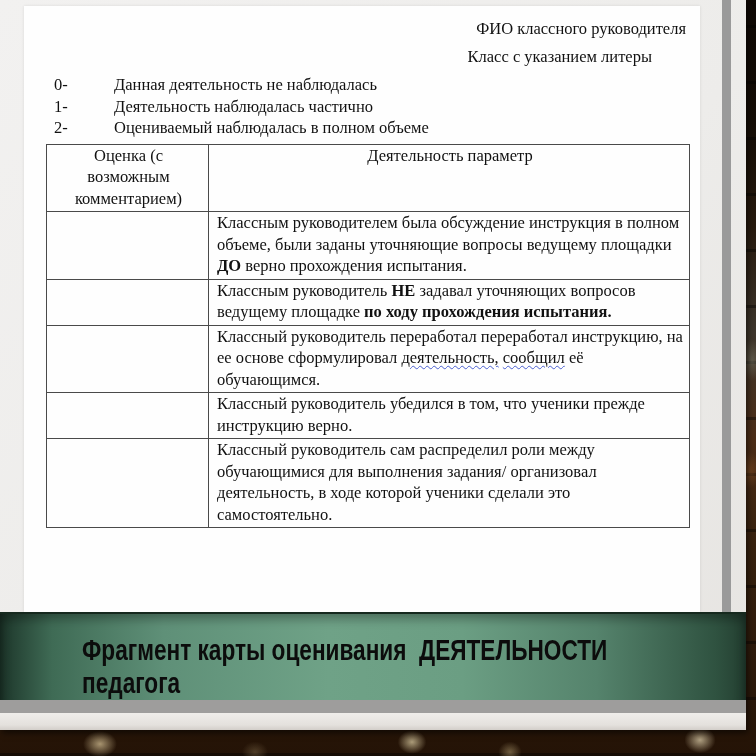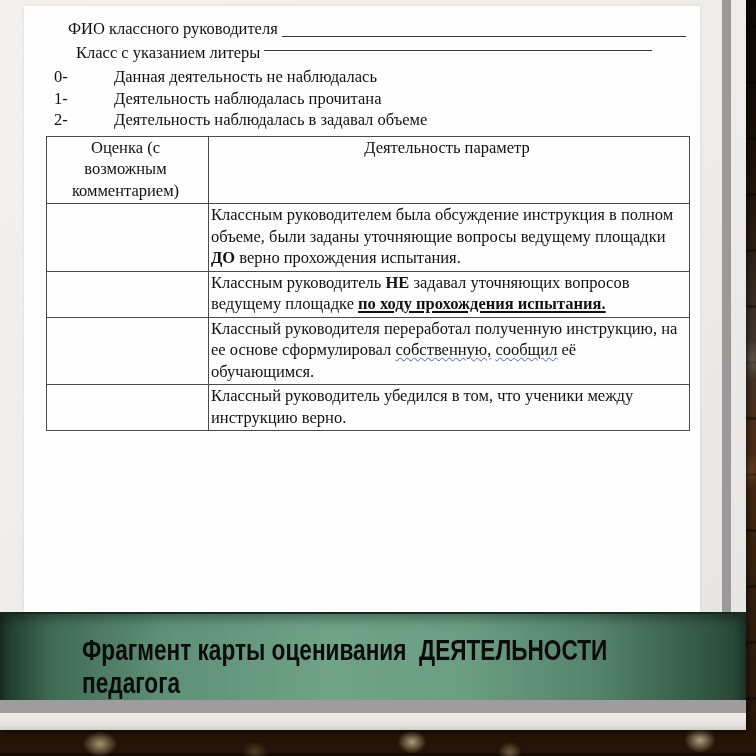--- a/index.html
+++ b/index.html
@@ -36,44 +36,44 @@
   }
 
   
   .paper {
     position:absolute; left:24px; top:6px; width:676px; height:606px;
     background:#fefefe;
     box-shadow:0 0 3px rgba(0,0,0,.10);
     font-size:16.5px; line-height:21.5px; color:#111;
   }
   .doc-head { padding-top:12px; }
-  .blank-row { display:flex; align-items:flex-end; }
+  .blank-row { display:flex; align-items:flex-end;flex-direction:column; }
   .blank-row.fio { margin:0 14px 0 44px; }
-  .blank-row.cls { margin:2px 48px 0 52px;align-items:center; }
+  .blank-row.cls { margin:2px 48px 0 52px; }
   .blank-label { white-space:nowrap; }
   .fill-line { flex:1 1 auto; border-bottom:1.6px solid #3a3a3a; margin:0 0 3px 4px; height:1px; }
 
   .scale { margin:3px 0 0 30px; }
   .scale-row { display:grid; grid-template-columns:60px 1fr; }
 
   table.assess {
     border-collapse:collapse; table-layout:fixed;
     margin:5px 0 0 22px; width:644px;
     font-size:16.5px; line-height:21.5px;
   }
   table.assess col.c1 { width:162px; }
   table.assess td, table.assess th {
     border:1.5px solid #4a4a4a; vertical-align:top;
-    font-weight:normal; padding:0 6px 2px 2px;
+    font-weight:normal; padding:0 6px 2px 8px;
   }
   th.score-head, th.param-head { text-align:center; }
   td.score-cell { }
   td.param-cell { }
   .b { font-weight:bold; }
-  .u { text-decoration:underline; text-decoration-thickness:1.8px; text-underline-offset:2px; }
+  .u { text-decoration-thickness:1.8px; text-underline-offset:2px; }
   .w { text-decoration:underline wavy #4a5fd0; text-decoration-thickness:1px; text-underline-offset:2px; }
 
   
   .banner {
     position:absolute; left:0; top:612px; width:746px; height:110px;
     background:linear-gradient(90deg,#1d362a 0%,#3f6b55 7%,#5f9078 22%,#6fa287 44%,#6b9e83 62%,#55836c 80%,#2f5240 96%,#233e30 100%);
     border-top:2px solid #16291e; border-bottom:2px solid #16291e;
     box-shadow:inset 0 6px 10px rgba(0,0,0,.28), inset 0 -8px 12px rgba(0,0,0,.30);
     display:flex; align-items:center; justify-content:center;
   }
@@ -104,25 +104,25 @@
           <span class="blank-label">Класс с указанием литеры</span>
           <span class="fill-line"></span>
         </div>
         <div class="scale">
             <div class="scale-row">
               <span>0-</span>
               <span>Данная деятельность не наблюдалась</span>
             </div>
             <div class="scale-row">
               <span>1-</span>
-              <span>Деятельность наблюдалась прочитана</span>
+              <span>Деятельность наблюдалась частично</span>
             </div>
             <div class="scale-row">
               <span>2-</span>
-              <span>Деятельность наблюдалась в задавал объеме</span>
+              <span>Оцениваемый наблюдалась в полном объеме</span>
             </div>
           </div>
       </div>
 
       <table class="assess">
         <colgroup>
             <col class="c1">
             <col>
           </colgroup>
         <thead>
@@ -135,25 +135,29 @@
             <tr>
               <td class="score-cell"></td>
               <td class="param-cell"><span>Классным руководителем была обсуждение инструкция в полном объеме, были заданы уточняющие вопросы ведущему площадки </span><span class="b">ДО</span><span> верно прохождения испытания.</span></td>
             </tr>
             <tr>
               <td class="score-cell"></td>
               <td class="param-cell"><span>Классным руководитель </span><span class="b">НЕ</span><span> задавал уточняющих вопросов ведущему площадке </span><span class="b u">по ходу прохождения испытания.</span></td>
             </tr>
             <tr>
               <td class="score-cell"></td>
-              <td class="param-cell"><span>Классный руководителя переработал полученную инструкцию, на ее основе сформулировал </span><span class="w">собственную,</span><span> </span><span class="w">сообщил</span><span> её обучающимся.</span></td>
+              <td class="param-cell"><span>Классный руководитель переработал переработал инструкцию, на ее основе сформулировал </span><span class="w">деятельность,</span><span> </span><span class="w">сообщил</span><span> её обучающимся.</span></td>
             </tr>
             <tr>
               <td class="score-cell"></td>
-              <td class="param-cell"><span>Классный руководитель убедился в том, что ученики между инструкцию верно.</span></td>
+              <td class="param-cell"><span>Классный руководитель убедился в том, что ученики прежде инструкцию верно.</span></td>
+            </tr>
+            <tr>
+              <td class="score-cell"></td>
+              <td class="param-cell"><span>Классный руководитель сам распределил роли между обучающимися для выполнения задания/ организовал деятельность, в ходе которой ученики сделали это самостоятельно.</span></td>
             </tr>
           </tbody>
       </table>
     </div>
 
     <div class="stripe-v"></div>
 
     <div class="banner">
       <span class="banner-title">Фрагмент карты оценивания  ДЕЯТЕЛЬНОСТИ педагога</span>
     </div>

